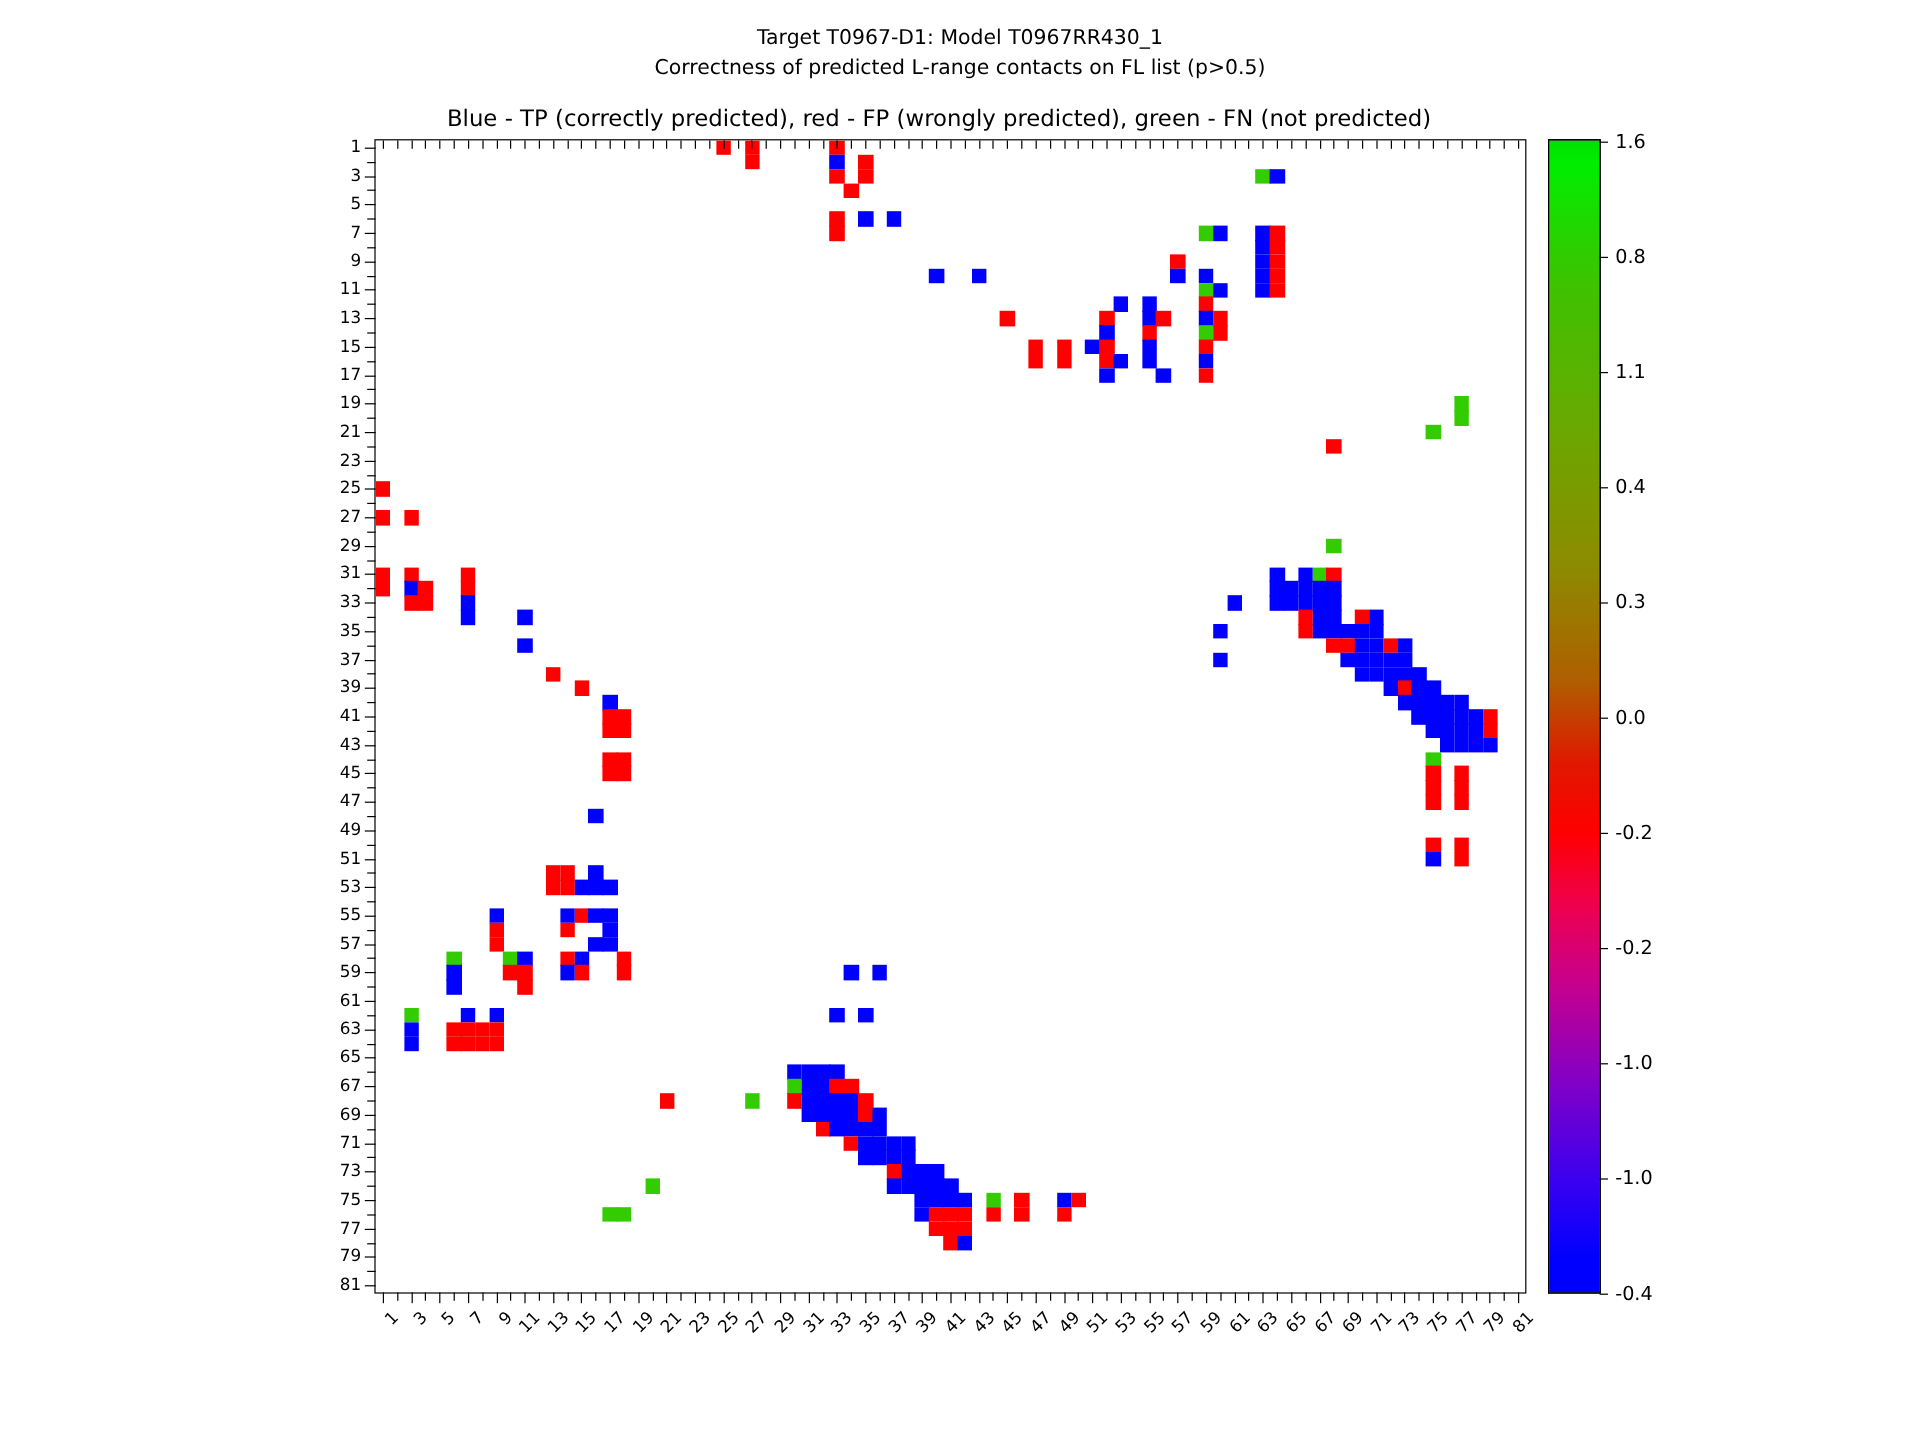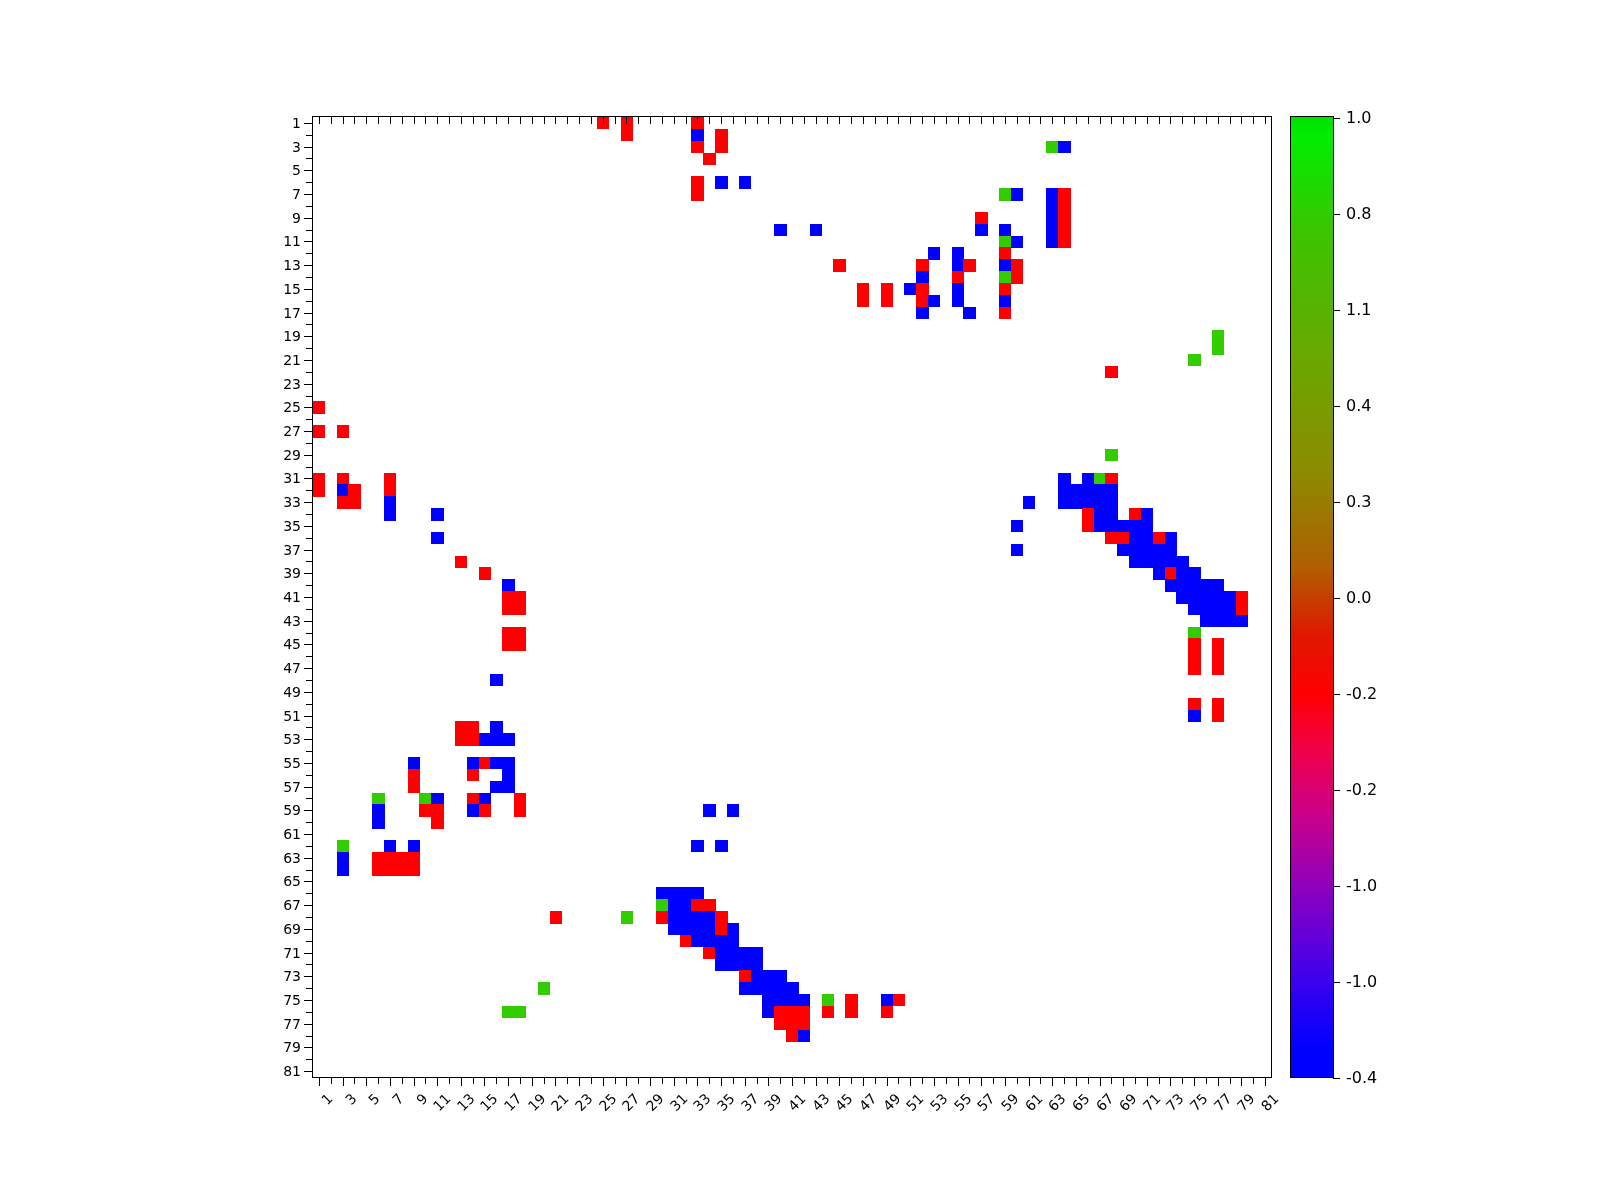--- a/index.html
+++ b/index.html
@@ -50,21 +50,26 @@
         border:1px solid #000;box-sizing:border-box;}
   .cb-tick{position:absolute;left:100%;width:7px;height:1px;background:#000;}
   .cb-lab{position:absolute;left:100%;margin-left:13px;font-size:16px;line-height:1;
           transform:translateY(-50%);white-space:nowrap;color:#000;}
 </style>
 </head>
 <body>
 
 <div id="root">
 
-
+  <div class="title-block">
+    <div class="title-line">Target T0967-D1: Model T0967RR430_1</div>
+    <div class="title-line">Correctness of predicted L-range contacts on FL list (p&gt;0.5)</div>
+  </div>
+
+  <div class="legend-title">Blue - TP (correctly predicted), red - FP (wrongly predicted), green - FN (not predicted)</div>
 
   <div id="plot">
     <div id="cells">
         <div class="cell" style="left: 283.852px; top: 0px; width: 12.4272px; height: 12.4519px; background: rgb(255, 0, 0);"></div>
         <div class="cell" style="left: 307.506px; top: 0px; width: 12.4272px; height: 12.4519px; background: rgb(255, 0, 0);"></div>
         <div class="cell" style="left: 378.469px; top: 0px; width: 12.4272px; height: 12.4519px; background: rgb(255, 0, 0);"></div>
         <div class="cell" style="left: 307.506px; top: 11.8519px; width: 12.4272px; height: 12.4519px; background: rgb(255, 0, 0);"></div>
         <div class="cell" style="left: 378.469px; top: 11.8519px; width: 12.4272px; height: 12.4519px; background: rgb(0, 0, 255);"></div>
         <div class="cell" style="left: 402.123px; top: 11.8519px; width: 12.4272px; height: 12.4519px; background: rgb(255, 0, 0);"></div>
         <div class="cell" style="left: 378.469px; top: 23.7037px; width: 12.4272px; height: 12.4519px; background: rgb(255, 0, 0);"></div>
@@ -680,21 +685,21 @@
         <div class="tick-x major" style="left: 952.086px;"></div>
         <div class="tick-x-top" style="left: 952.086px;"></div>
         <div class="ylab" style="top: 954.074px;">81</div>
         <div class="xlab" style="left: 958.086px;">81</div>
       </div>
   </div>
 
   <div id="cbar"></div>
   <div id="cbar-fix">
       <div class="cb-tick" style="top: 1px;"></div>
-      <div class="cb-lab" style="top: 1px;">1.0</div>
+      <div class="cb-lab" style="top: 1px;">1.6</div>
       <div class="cb-tick" style="top: 97px;"></div>
       <div class="cb-lab" style="top: 97px;">0.8</div>
       <div class="cb-tick" style="top: 193px;"></div>
       <div class="cb-lab" style="top: 193px;">1.1</div>
       <div class="cb-tick" style="top: 289px;"></div>
       <div class="cb-lab" style="top: 289px;">0.4</div>
       <div class="cb-tick" style="top: 385px;"></div>
       <div class="cb-lab" style="top: 385px;">0.3</div>
       <div class="cb-tick" style="top: 481px;"></div>
       <div class="cb-lab" style="top: 481px;">0.0</div>

